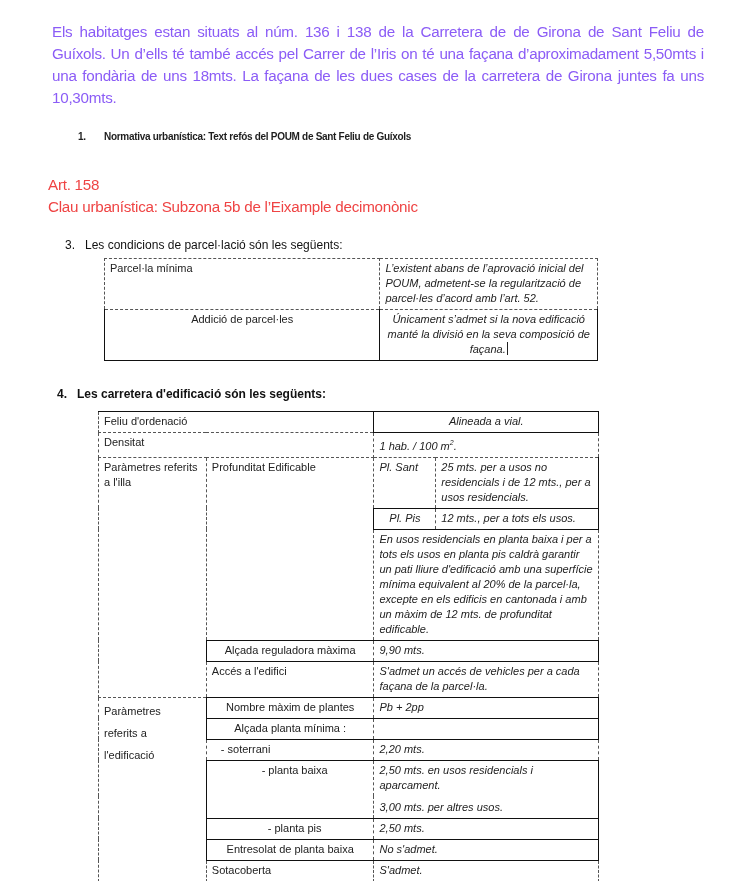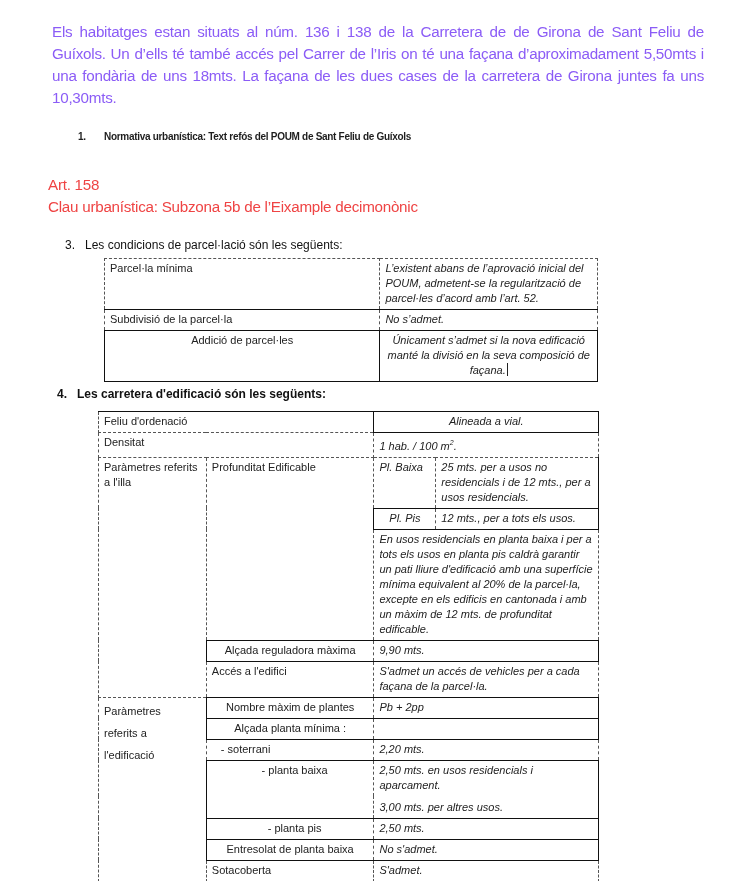--- a/index.html
+++ b/index.html
@@ -63,24 +63,20 @@
   <colgroup>
       <col style="width:276px">
       <col style="width:218px">
     </colgroup>
   <tbody>
       <tr>
     <td>Parcel·la mínima</td>
     <td class="it">L’existent abans de l’aprovació inicial del POUM, admetent-se la regularització de parcel·les d’acord amb l’art. 52.</td>
   </tr>
   <tr>
-    <td class="bt bb">Subdivisió de la parcel·la</td>
-    <td class="it bt bb">No s’admet.</td>
-  </tr>
-  <tr>
     <td class="bl bb">Addició de parcel·les</td>
     <td class="it bl br bb"><span>Únicament s’admet si la nova edificació manté la divisió en la seva composició de façana.</span><span class="cursor"></span></td>
   </tr>
 </tbody>
   </table>
 
 <div class="sec sec4">
   <span class="n">4.</span><span>Les carretera d'edificació són les següents:</span>
 </div>
 
@@ -96,21 +92,21 @@
     <td colspan="2" class="bt">Feliu d'ordenació</td>
     <td colspan="2" class="it bt br bl bb">Alineada a vial.</td>
   </tr>
   <tr>
     <td colspan="2">Densitat</td>
     <td colspan="2" class="it"><span>1 hab. / 100 m</span><span class="sup">2</span><span>.</span></td>
   </tr>
   <tr>
     <td rowspan="5">Paràmetres referits a l'illa</td>
     <td rowspan="3">Profunditat Edificable</td>
-    <td class="it">Pl. Baixa</td>
+    <td class="it">Pl. Sant</td>
     <td class="it br">25 mts. per a usos no residencials i de 12 mts., per a usos residencials.</td>
   </tr>
   <tr>
     <td class="it bt bb bl">Pl. Pis</td>
     <td class="it bt bb br">12 mts., per a tots els usos.</td>
   </tr>
   <tr>
     <td colspan="2" class="it bb">En usos residencials en planta baixa i per a tots els usos en planta pis caldrà garantir un pati lliure d'edificació amb una superfície mínima equivalent al 20% de la parcel·la, excepte en els edificis en cantonada i amb un màxim de 12 mts. de profunditat edificable.</td>
   </tr>
   <tr>

